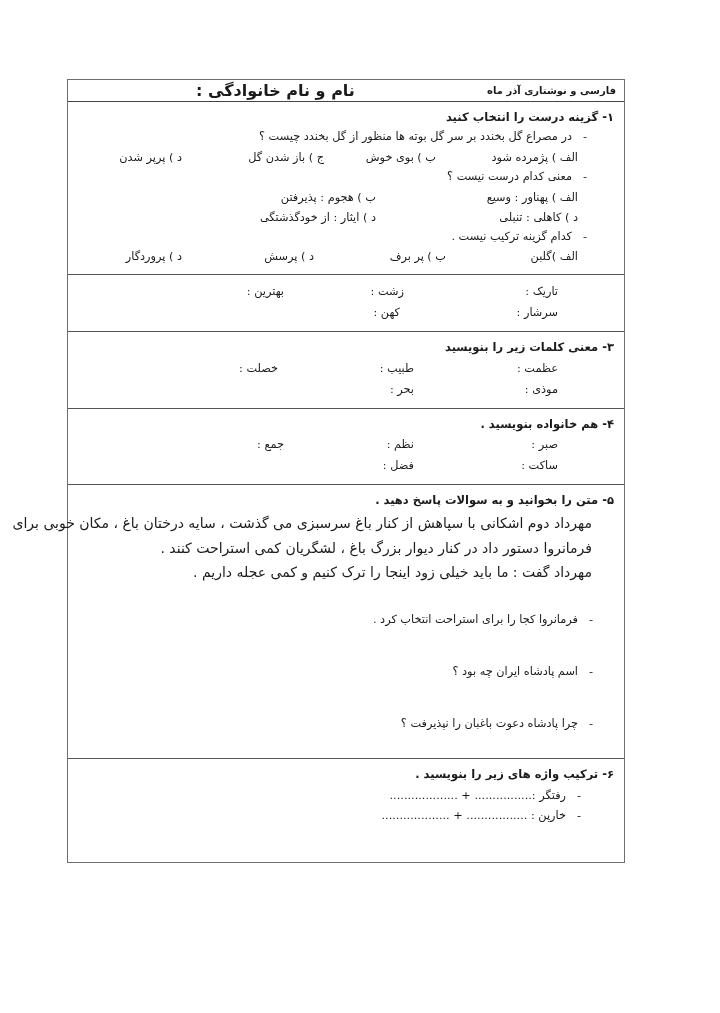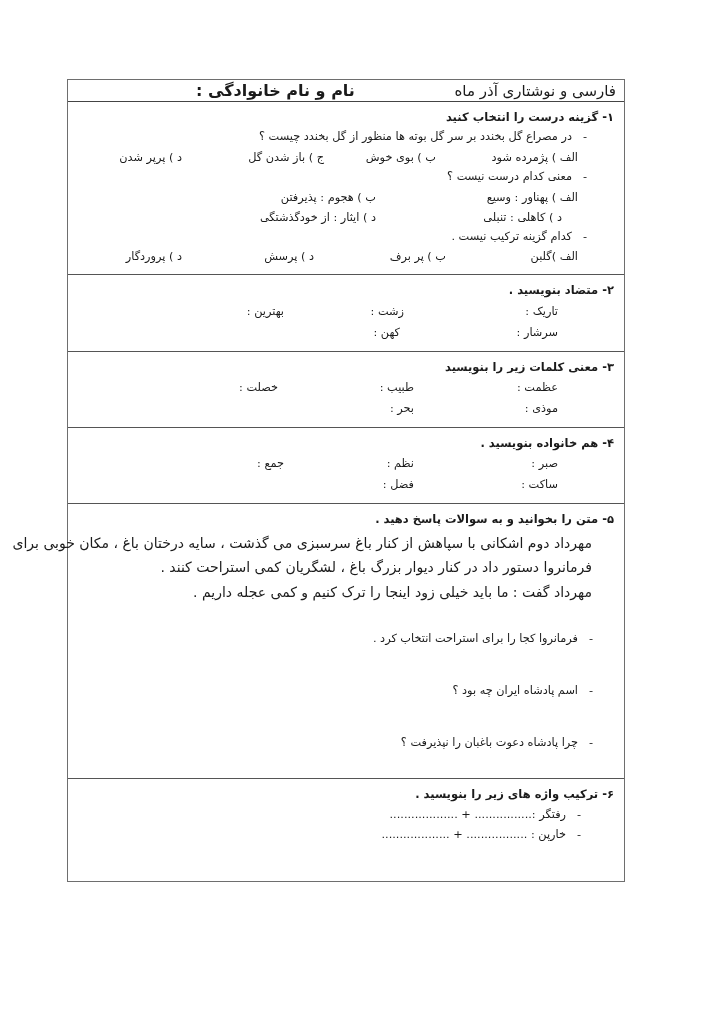--- a/index.html
+++ b/index.html
@@ -49,22 +49,22 @@
     display: flex;
     flex-direction: row;
     align-items: center;
     height: 22px;
     padding: 0 8px;
     box-sizing: border-box;
     border-bottom: 1.8px solid #444;
   }
   .hdr-subject {
     flex: 0 0 auto;
-    font-size: 15px;
-    font-weight: 400;
+    font-size: 10px;
+    font-weight: 700;
     letter-spacing: 0;
     white-space: nowrap;
   }
   .hdr-spacer { flex: 1 1 auto; }
   .hdr-name {
     flex: 0 0 auto;
     font-size: 16px;
     font-weight: 600;
     white-space: nowrap;
     padding-left: 120px;
@@ -197,41 +197,37 @@
 
       <div class="sub-line indent-1">
         <span class="dash">-</span>
         <span class="sub-text">معنی کدام درست نیست ؟</span>
       </div>
       <div class="opt-row">
         <span class="opt" style="right:36px;">الف ) پهناور : وسیع</span>
         <span class="opt" style="right:238px;">ب ) هجوم : پذیرفتن</span>
       </div>
       <div class="opt-row">
-        <span class="opt" style="right:52px;">د ) کاهلی : تنبلی</span>
+        <span class="opt" style="right:36px;">د ) کاهلی : تنبلی</span>
         <span class="opt" style="right:238px;">د ) ایثار : از خودگذشتگی</span>
       </div>
 
       <div class="sub-line indent-1">
         <span class="dash">-</span>
         <span class="sub-text">کدام گزینه ترکیب نیست .</span>
       </div>
       <div class="opt-row">
         <span class="opt" style="right:36px;">الف )گلبن</span>
         <span class="opt" style="right:168px;">ب ) پر برف</span>
         <span class="opt" style="right:300px;">د ) پرسش</span>
         <span class="opt" style="right:432px;">د ) پروردگار</span>
       </div>
     </div>
 
     <div class="row qblock">
-      <div class="q-title">
-        <span>۲-</span>
-        <span>متضاد بنویسید .</span>
-      </div>
       <div class="fill-row">
         <span class="fill" style="right:56px;">تاریک  :</span>
         <span class="fill" style="right:210px;">زشت :</span>
         <span class="fill" style="right:330px;">بهترین :</span>
       </div>
       <div class="fill-row">
         <span class="fill" style="right:56px;">سرشار :</span>
         <span class="fill" style="right:214px;">کهن :</span>
       </div>
     </div>

